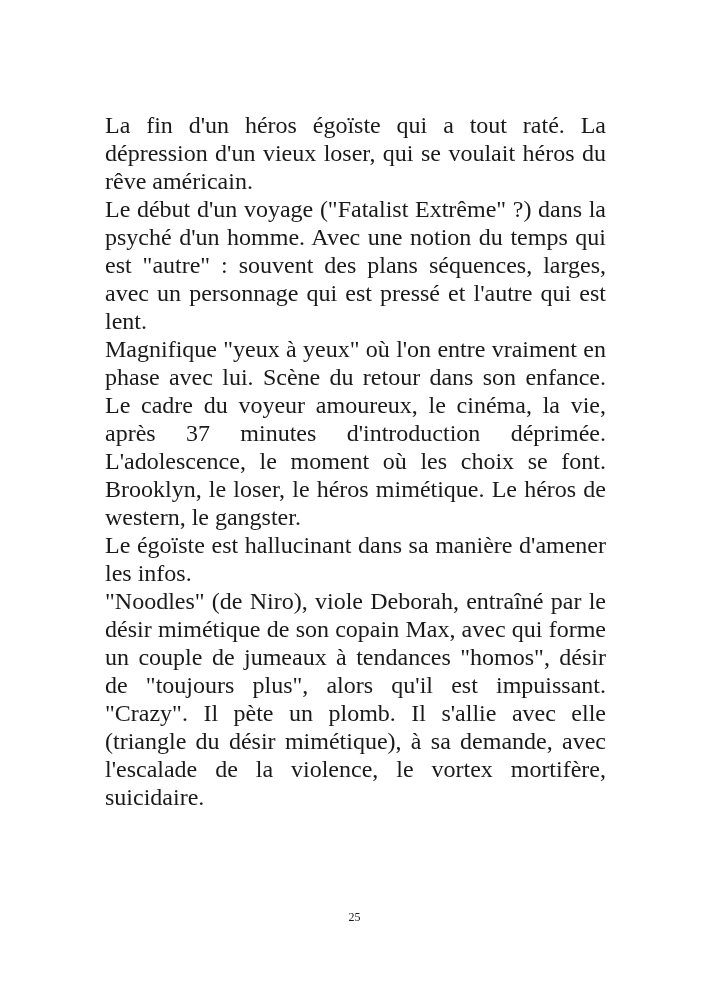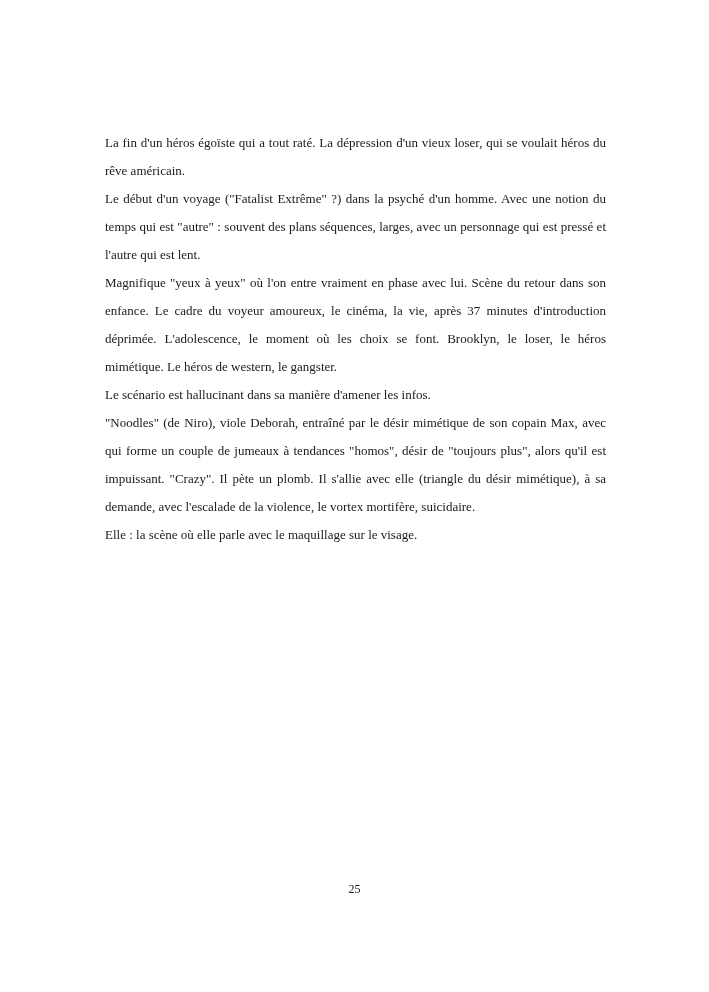--- a/index.html
+++ b/index.html
@@ -12,47 +12,46 @@
     width: 709px;
     height: 992px;
     background: #ffffff;
     font-family: "Liberation Serif", "DejaVu Serif", serif;
     color: #1a1a1a;
     overflow: hidden;
   }
   .text-block {
     position: absolute;
     left: 105px;
-    top: 129px;
+    top: 111px;
     width: 501px;
-    font-size: 13px;
+    font-size: 24px;
     line-height: 28px;
     text-align: justify;
     text-justify: inter-word;
   }
   .text-block p {
     margin: 0;
     padding: 0;
   }
   .page-number {
     position: absolute;
-    top: 882px;
+    top: 910px;
     left: 0;
     width: 100%;
     text-align: center;
     font-size: 12px;
     color: #1a1a1a;
   }
 </style>
 </head>
 <body>
 
 <div class="page">
   <div class="text-block">
     <p>La fin d'un héros égoïste qui a tout raté. La dépression d'un vieux loser, qui se voulait héros du rêve américain.</p>
     <p>Le début d'un voyage ("Fatalist Extrême" ?) dans la psyché d'un homme. Avec une notion du temps qui est "autre" : souvent des plans séquences, larges, avec un personnage qui est pressé et l'autre qui est lent.</p>
     <p>Magnifique "yeux à yeux" où l'on entre vraiment en phase avec lui. Scène du retour dans son enfance. Le cadre du voyeur amoureux, le cinéma, la vie, après 37 minutes d'introduction déprimée. L'adolescence, le moment où les choix se font. Brooklyn, le loser, le héros mimétique. Le héros de western, le gangster.</p>
-    <p>Le scénario est hallucinant dans sa manière d'amener les infos.</p>
+    <p>Le égoïste est hallucinant dans sa manière d'amener les infos.</p>
     <p>"Noodles" (de Niro), viole Deborah, entraîné par le désir mimétique de son copain Max, avec qui forme un couple de jumeaux à tendances "homos", désir de "toujours plus", alors qu'il est impuissant. "Crazy". Il pète un plomb. Il s'allie avec elle (triangle du désir mimétique),  à sa demande, avec l'escalade de la violence, le vortex mortifère, suicidaire.</p>
-    <p>Elle : la scène où elle parle avec le maquillage sur le visage.</p>
   </div>
   <div class="page-number">25</div>
 </div>
 
 </body></html>

